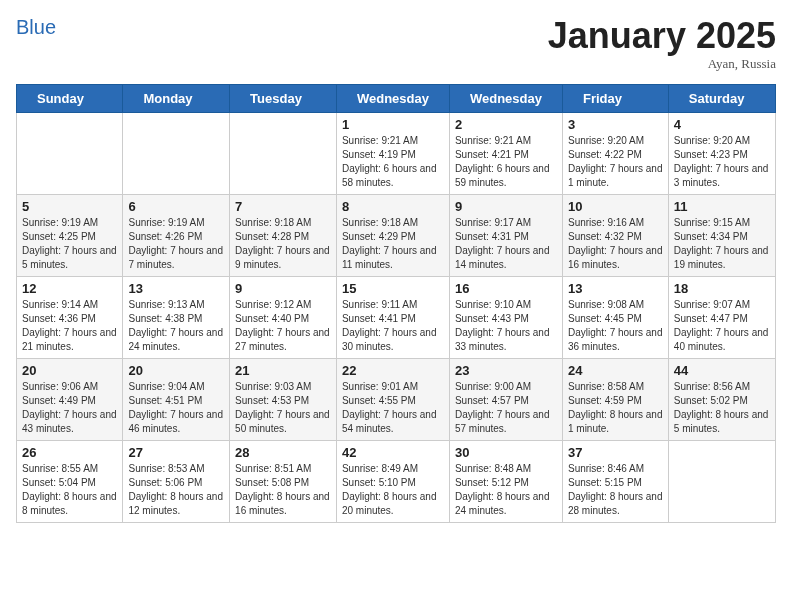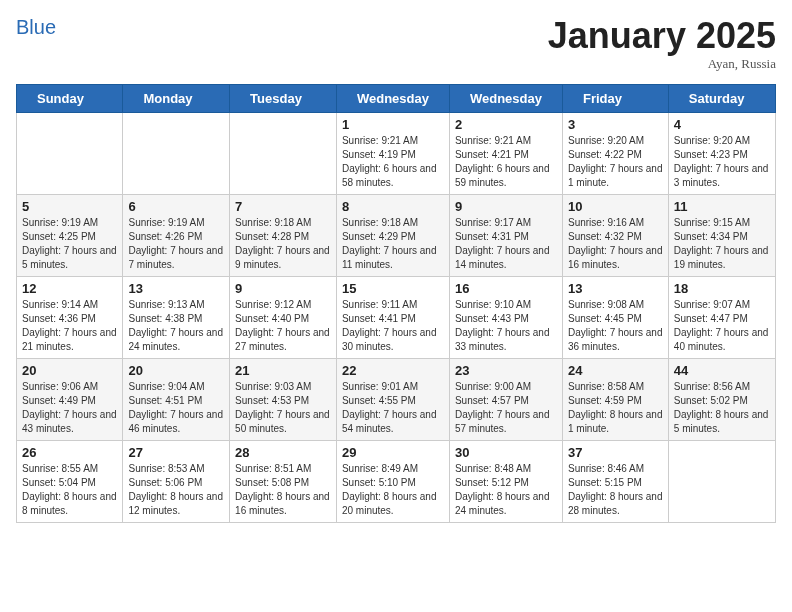--- a/index.html
+++ b/index.html
@@ -241,21 +241,21 @@
         </td>
         <td>
           <div class="day-number">27</div>
           <div class="day-info">Sunrise: 8:53 AM<br>Sunset: 5:06 PM<br>Daylight: 8 hours and 12 minutes.</div>
         </td>
         <td>
           <div class="day-number">28</div>
           <div class="day-info">Sunrise: 8:51 AM<br>Sunset: 5:08 PM<br>Daylight: 8 hours and 16 minutes.</div>
         </td>
         <td>
-          <div class="day-number">29</div>
+          <div class="day-number">42</div>
           <div class="day-info">Sunrise: 8:49 AM<br>Sunset: 5:10 PM<br>Daylight: 8 hours and 20 minutes.</div>
         </td>
         <td>
           <div class="day-number">30</div>
           <div class="day-info">Sunrise: 8:48 AM<br>Sunset: 5:12 PM<br>Daylight: 8 hours and 24 minutes.</div>
         </td>
         <td>
           <div class="day-number">37</div>
           <div class="day-info">Sunrise: 8:46 AM<br>Sunset: 5:15 PM<br>Daylight: 8 hours and 28 minutes.</div>
         </td>

